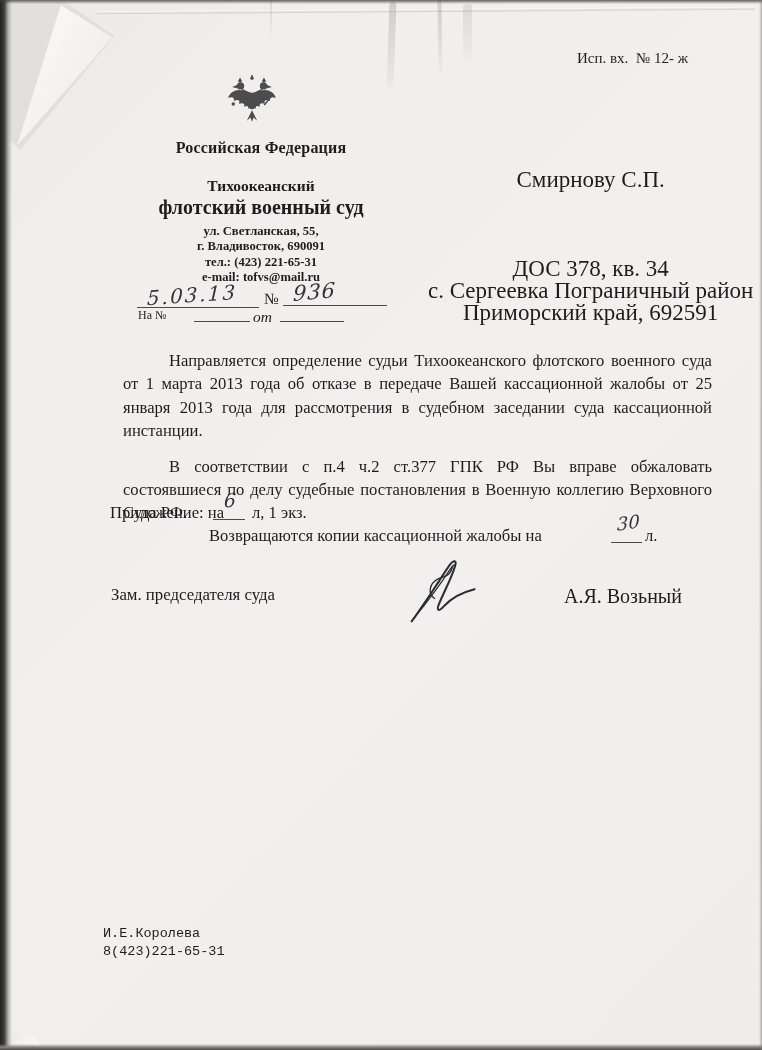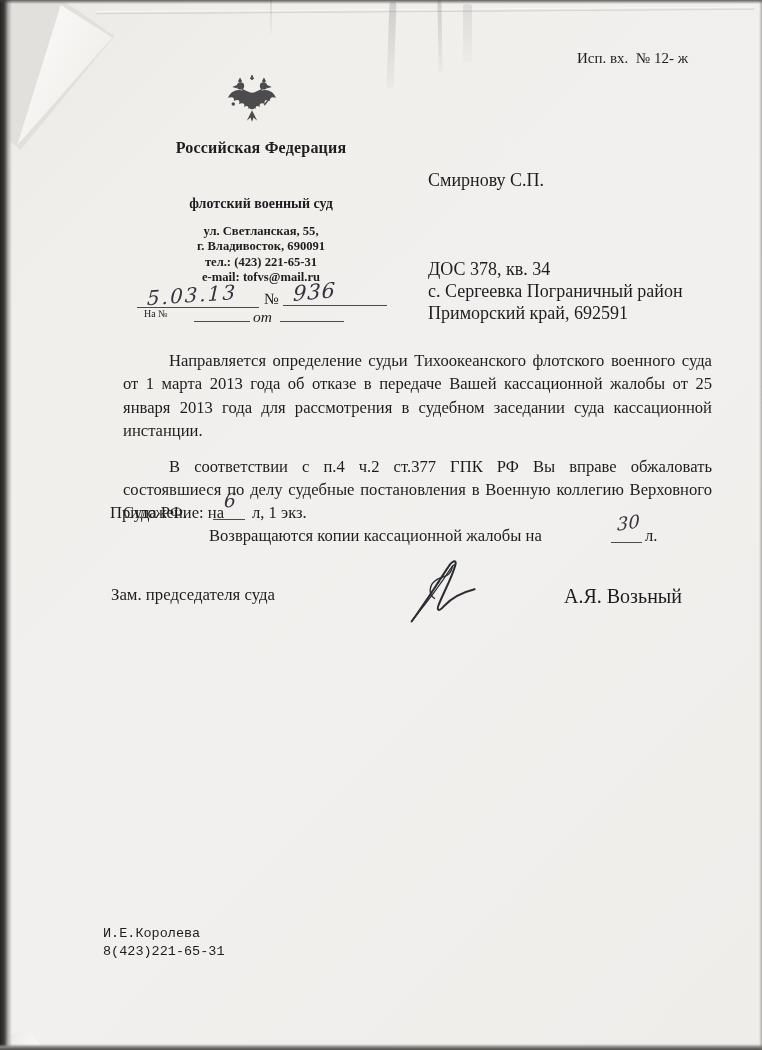--- a/index.html
+++ b/index.html
@@ -60,45 +60,45 @@
     filter: drop-shadow(1px -1px 1px rgba(90,88,86,0.35));
   }
 
   .txt { position: absolute; color: #1d1d1f; white-space: pre; }
   .center-col { left: 150px; width: 222px; text-align: center; }
 
   .ref-top { left: 577px; top: 50px; font-size: 15px; }
 
   .lh-country  { top: 139px; font-weight: bold; font-size: 16px; letter-spacing: 0.2px; }
   .lh-court1   { top: 177px; font-weight: bold; font-size: 15.5px; }
-  .lh-court2   { top: 196px; font-weight: bold; font-size: 14px; }
+  .lh-court2   { top: 196px; font-weight: bold; font-size: 20px; }
   .lh-addr     { top: 224px; font-size: 12.6px; line-height: 15.4px; font-weight: bold; white-space: pre-line; }
 
   .emblem { position: absolute; left: 226px; top: 74px; width: 52px; height: 56px; }
 
   .hw { position: absolute; font-style: italic; color: #33333d;
         font-family: "DejaVu Serif", serif; }
   .hw-date { left: 147px; top: 283px; font-size: 20px; transform: rotate(-4deg) skewX(-6deg); letter-spacing: 2px; }
   .hw-num  { left: 293px; top: 280px; font-size: 21px; transform: rotate(-5deg) skewX(-8deg); letter-spacing: 1px; }
   .hw-6    { left: 224px; top: 489px; font-size: 19px; transform: rotate(-6deg) skewX(-8deg); }
   .hw-30   { left: 617px; top: 512px; font-size: 18px; transform: rotate(-8deg) skewX(-8deg); }
 
   .blank { position: absolute; border-bottom: 1.6px solid #4a4a4c; }
   .bl-date { left: 137px; top: 284px; width: 122px; height: 24px; }
   .bl-num  { left: 283px; top: 282px; width: 104px; height: 24px; }
   .bl-na   { left: 194px; top: 300px; width: 56px;  height: 22px; }
   .bl-ot   { left: 280px; top: 300px; width: 64px;  height: 22px; }
   .bl-6    { left: 213px; top: 502px; width: 32px;  height: 18px; }
   .bl-30   { left: 611px; top: 525px; width: 31px;  height: 18px; }
 
   .no-label { left: 264px; top: 290px; font-size: 15.5px; }
-  .na-row   { left: 144px; top: 308px; font-size: 10px; }
+  .na-row   { left: 138px; top: 308px; font-size: 12px; }
   .ot-label { left: 253px; top: 308px; font-size: 15.5px; font-style: italic; }
 
-  .recipient { left: 428px; top: 125px; font-size: 18px; line-height: 22px; }
+  .recipient { left: 428px; top: 125px; font-size: 23px; line-height: 22px; text-align: center; }
   .recipient .name { display:block; margin-bottom: 23px; }
   .recipient .addr { display:block; white-space: pre-line; }
 
   .body-text { left: 111px; top: 337px; width: 613px; font-size: 16.6px;
                line-height: 23.4px; text-align: justify; white-space: normal; }
   .body-text p { text-indent: 46px; margin: 12px; }
 
   .att1-pre  { left: 110px; top: 503px; font-size: 16.6px; text-align: center; }
   .att1-suf  { left: 252px; top: 503px; font-size: 16.6px; }
   .att2-pre  { left: 209px; top: 526px; font-size: 16.6px; }
@@ -140,20 +140,21 @@
       <path d="M44,36 C28,24 10,28 4,44 C12,41 17,43 15,50 C23,46 28,48 25,56 C32,52 37,55 35,62 C40,58 44,60 43,66 L50,56 Z"></path>
       <path d="M56,36 C72,24 90,28 96,44 C88,41 83,43 85,50 C77,46 72,48 75,56 C68,52 63,55 65,62 C60,58 56,60 57,66 L50,56 Z"></path>
       <path d="M42,44 h16 v14 a8 8 0 0 1 -8 8 a8 8 0 0 1 -8 -8 Z"></path>
       <path d="M50,68 L40,88 L47,82 L50,90 L53,82 L60,88 Z"></path>
       <circle cx="14" cy="56" r="3.4"></circle>
       <rect x="79" y="38" width="3" height="22" transform="rotate(38 80 49)"></rect>
     </g>
   </svg>
 
   <div class="txt center-col lh-country">Российская Федерация</div>
+  <div class="txt center-col lh-court1">Тихоокеанский</div>
   <div class="txt center-col lh-court2">флотский военный суд</div>
   <div class="txt center-col lh-addr">ул. Светланская, 55,
 г. Владивосток, 690091
 тел.: (423) 221-65-31
 e-mail: tofvs@mail.ru</div>
 
   <div class="blank bl-date"></div>
   <div class="hw hw-date">5.03.13</div>
   <div class="txt no-label">№</div>
   <div class="blank bl-num"></div>

